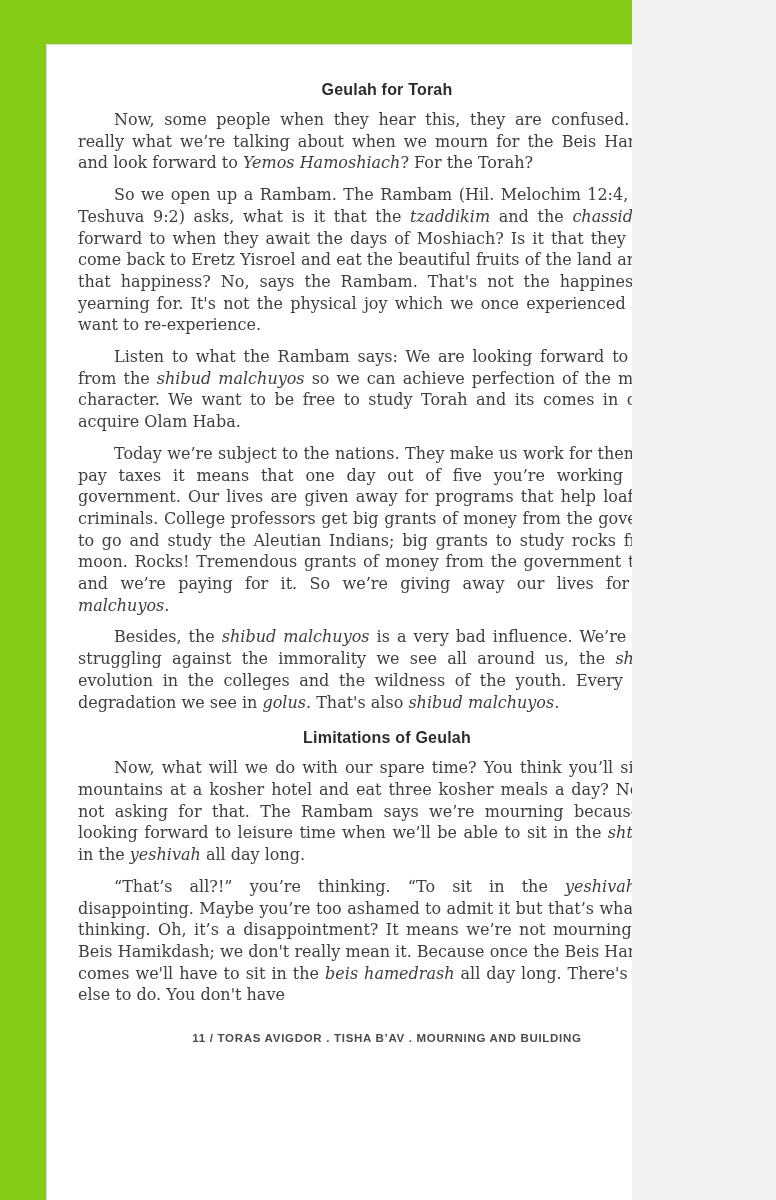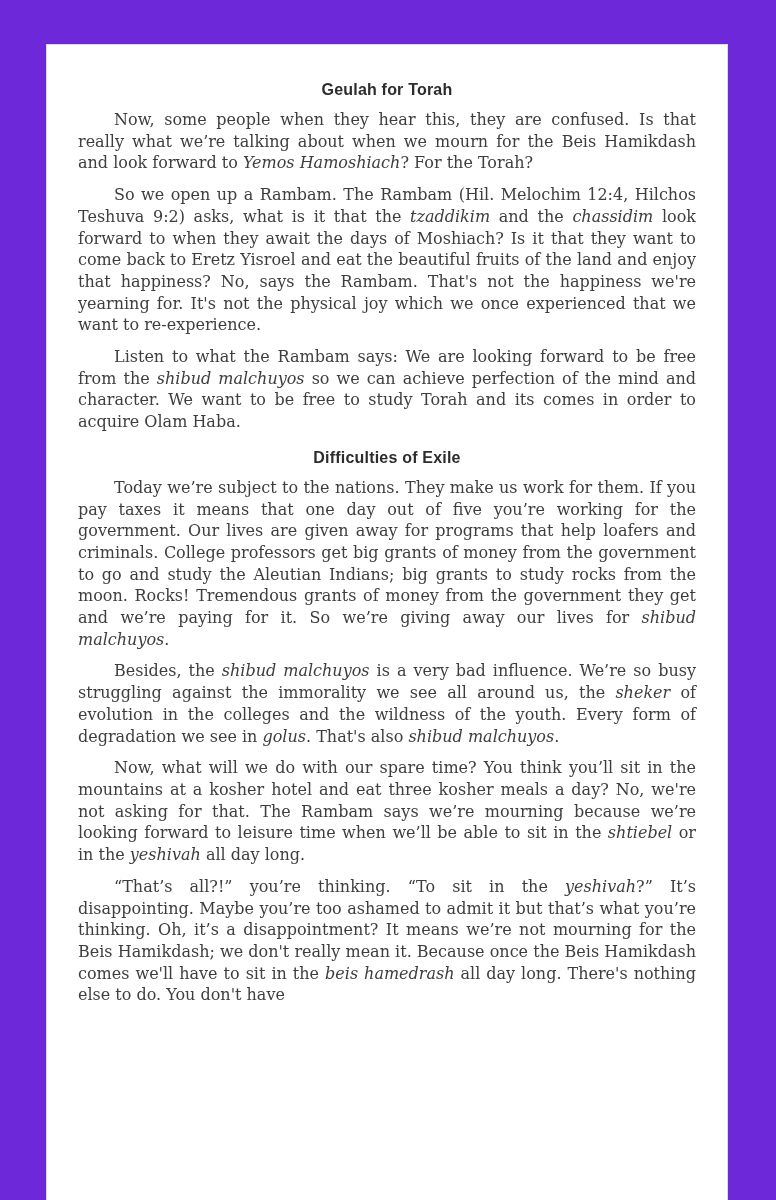--- a/index.html
+++ b/index.html
@@ -3,24 +3,24 @@
 <meta charset="utf-8">
 <style>
   * { box-sizing: border-box; }
   html, body { margin: 0; padding: 0; }
   body {
     background: #f1f1f0;
     font-family: "DejaVu Serif", serif;
   }
   .viewport {
     position: relative;
-    width: 776px;
+    width: 632px;
     height: 1200px;
     overflow: hidden;
-    background: #6d28d9;
+    background: #84cc16;
   }
   .page {
     position: absolute;
     left: 46px;
     top: 44px;
     width: 682px;
     height: 1400px; 
     background: #ffffff;
     border: 1px solid #dcdcdc;
     padding: 36px 31px 0 31px;
@@ -57,20 +57,23 @@
 </head>
 <body style="background: rgb(241, 241, 240);">
 
 <div class="viewport">
   <div class="page" style="background: rgb(255, 255, 255); border-color: rgb(220, 220, 220);">
     <div class="content">
         <h2 style="color: rgb(45, 44, 43);">Geulah for Torah</h2>
         <p style="color: rgb(63, 62, 61);"><span>Now, some people when they hear this, they are confused. Is that really what we’re talking about when we mourn for the Beis Hamikdash and look forward to </span><i>Yemos Hamoshiach</i><span>? For the Torah?</span></p>
         <p style="color: rgb(63, 62, 61);"><span>So we open up a Rambam. The Rambam (Hil. Melochim 12:4, Hilchos Teshuva 9:2) asks, what is it that the </span><i>tzaddikim</i><span> and the </span><i>chassidim</i><span> look forward to when they await the days of Moshiach? Is it that they want to come back to Eretz Yisroel and eat the beautiful fruits of the land and enjoy that happiness? No, says the Rambam. That's not the happiness we're yearning for. It's not the physical joy which we once experienced that we want to re-experience.</span></p>
         <p style="color: rgb(63, 62, 61);"><span>Listen to what the Rambam says: We are looking forward to be free from the </span><i>shibud malchuyos</i><span> so we can achieve perfection of the mind and character. We want to be free to study Torah and its comes in order to acquire Olam Haba.</span></p>
-        <h2 style="color: rgb(45, 44, 43);">Difficulties of Exile</h2>
         <p style="color: rgb(63, 62, 61);"><span>Today we’re subject to the nations. They make us work for them. If you pay taxes it means that one day out of five you’re working for the government. Our lives are given away for programs that help loafers and criminals. College professors get big grants of money from the government to go and study the Aleutian Indians; big grants to study rocks from the moon. Rocks! Tremendous grants of money from the government they get and we’re paying for it. So we’re giving away our lives for </span><i>shibud malchuyos</i><span>.</span></p>
         <p style="color: rgb(63, 62, 61);"><span>Besides, the </span><i>shibud malchuyos</i><span> is a very bad influence. We’re so busy struggling against the immorality we see all around us, the </span><i>sheker</i><span> of evolution in the colleges and the wildness of the youth. Every form of degradation we see in </span><i>golus</i><span>. That's also </span><i>shibud malchuyos</i><span>.</span></p>
+        <h2 style="color: rgb(45, 44, 43);">Limitations of Geulah</h2>
         <p style="color: rgb(63, 62, 61);"><span>Now, what will we do with our spare time? You think you’ll sit in the mountains at a kosher hotel and eat three kosher meals a day? No, we're not asking for that. The Rambam says we’re mourning because we’re looking forward to leisure time when we’ll be able to sit in the </span><i>shtiebel</i><span> or in the </span><i>yeshivah</i><span> all day long.</span></p>
         <p style="color: rgb(63, 62, 61);"><span>“That’s all?!” you’re thinking. “To sit in the </span><i>yeshivah</i><span>?” It’s disappointing. Maybe you’re too ashamed to admit it but that’s what you’re thinking. Oh, it’s a disappointment? It means we’re not mourning for the Beis Hamikdash; we don't really mean it. Because once the Beis Hamikdash comes we'll have to sit in the </span><i>beis hamedrash</i><span> all day long. There's nothing else to do. You don't have</span></p>
       </div>
+    <div class="footer" style="color: rgb(76, 75, 74);">
+      <span>11 / TORAS AVIGDOR . TISHA B’AV . MOURNING AND BUILDING</span>
+    </div>
   </div>
 </div>
 
 </body></html>

